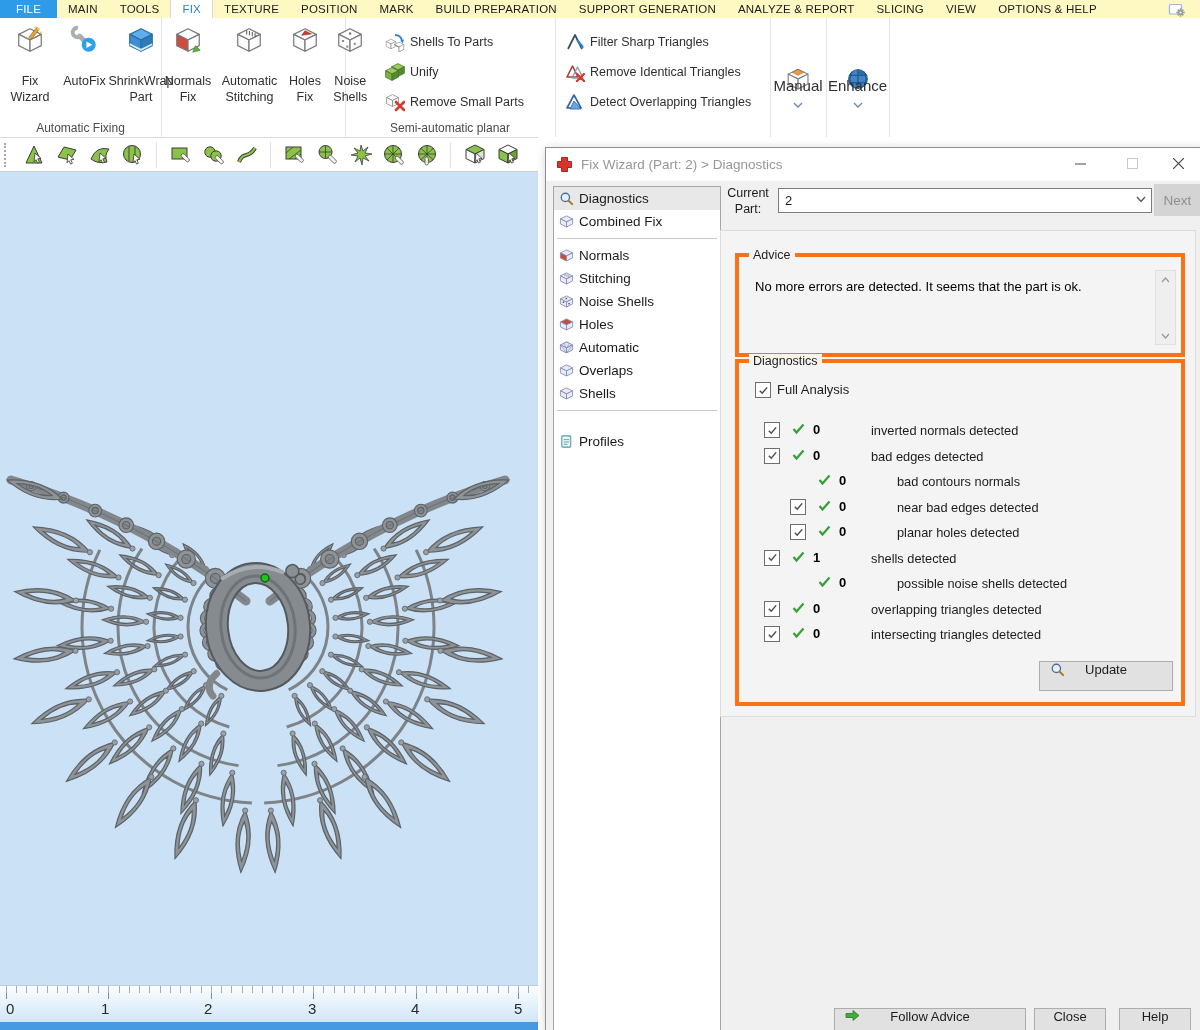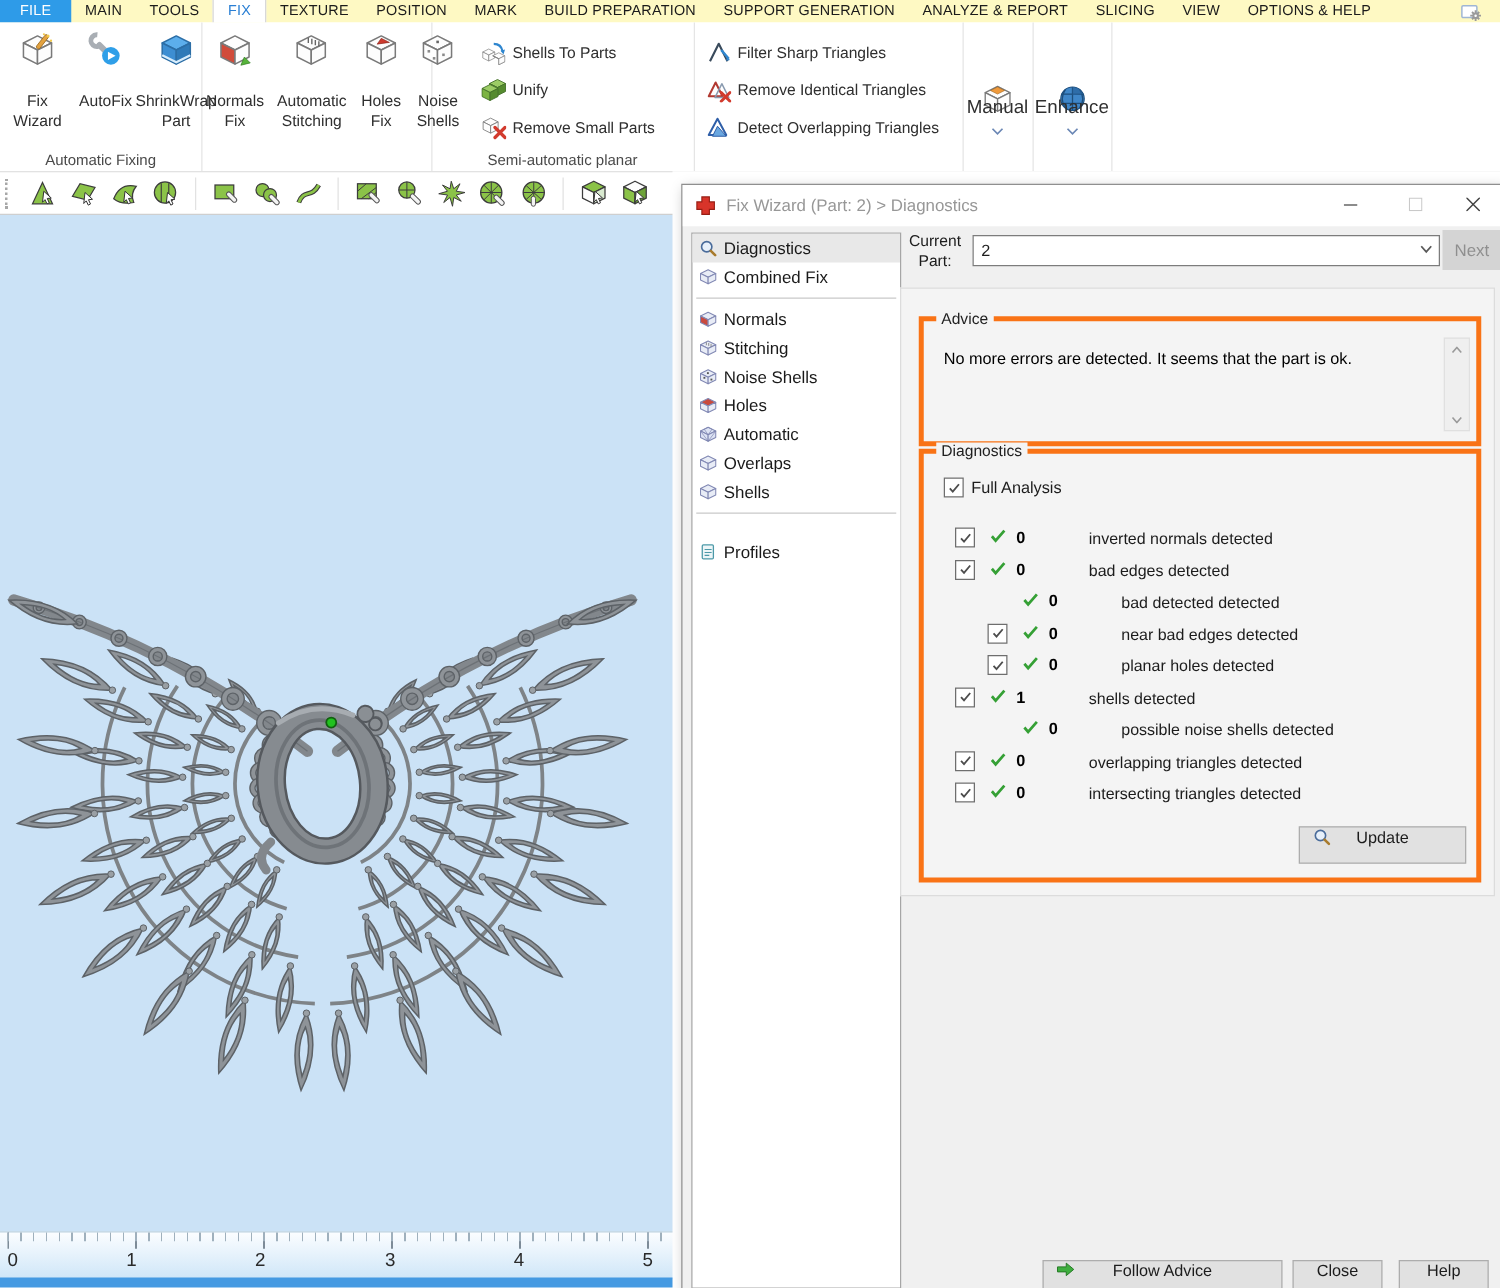--- a/index.html
+++ b/index.html
@@ -815,21 +815,21 @@
             </svg>
           <b class="cnt">0</b>
           <span class="dlbl">bad edges detected</span>
         </div>
         <div class="drow lv2 nocb">
 
           <svg class="gchk" width="13" height="12" viewBox="0 0 13 12">
               <path d="M1.5 6 4.5 9.5 11.5 1.5" fill="none" stroke="#35a035" stroke-width="2.2"></path>
             </svg>
           <b class="cnt">0</b>
-          <span class="dlbl">bad detected detected</span>
+          <span class="dlbl">bad contours normals</span>
         </div>
         <div class="drow lv2">
           <span class="cb">
               <svg width="11" height="11" viewBox="0 0 12 12">
                 <path d="M2 6.2 4.6 9 10 2.6" fill="none" stroke="#4d4d4d" stroke-width="1.6"></path>
               </svg>
             </span>
           <svg class="gchk" width="13" height="12" viewBox="0 0 13 12">
               <path d="M1.5 6 4.5 9.5 11.5 1.5" fill="none" stroke="#35a035" stroke-width="2.2"></path>
             </svg>

